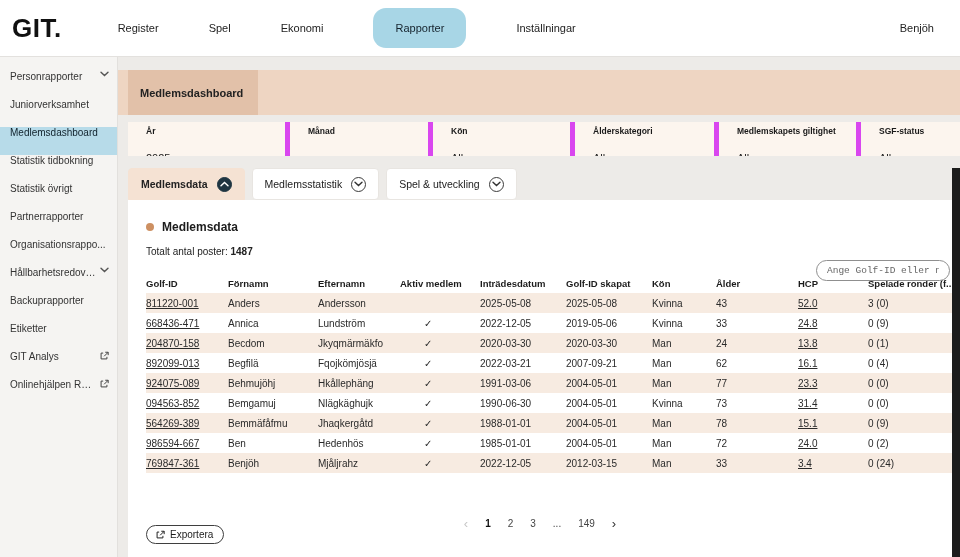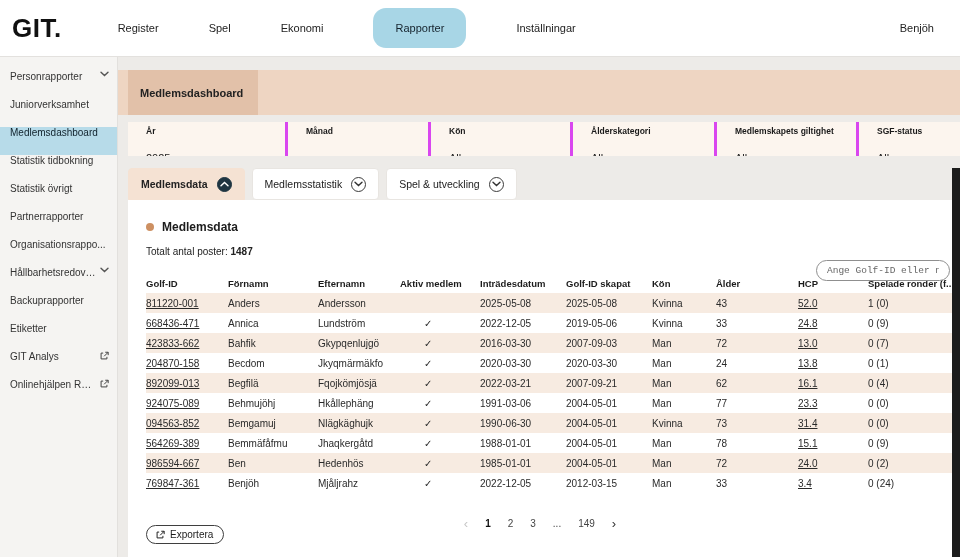--- a/index.html
+++ b/index.html
@@ -24,21 +24,21 @@
   .side-ic { margin-left:4px; display:inline-flex; flex:none; }
 
   
   .main { position:absolute; top:57px; left:118px; right:0; bottom:0; background:#edebe8; }
 
   .tan-strip { position:absolute; top:13px; left:0; right:0; height:45px; background:#eed5c2; }
   .page-tab { margin-left:10px; width:130px; height:45px; background:#e2c1a9; display:flex; align-items:center; padding-left:12px; font-size:11px; font-weight:bold; color:#222; cursor:pointer; }
 
   .filter-bar { position:absolute; top:65px; left:10px; right:0; height:34px; background:#fcf5ee; display:flex; }
   .filter { padding:4px 6px 16px 18px; cursor:pointer; overflow:hidden; }
-  .filter + .filter { border-left:3px solid #d946ef; }
+  .filter + .filter { border-left:5px solid #d946ef; }
   .f-label { font-size:8.5px; font-weight:bold; color:#1a1a1a; white-space:nowrap; }
   .f-value { font-size:11px; color:#222; margin-top:16px; white-space:nowrap; }
   .filter:nth-child(1){ width:157px; }
   .filter:nth-child(2){ width:143px; }
   .filter:nth-child(3){ width:142px; }
   .filter:nth-child(4){ width:144px; }
   .filter:nth-child(5){ width:142px; }
   .filter:nth-child(6){ flex:1; }
 
   .content-tabs { position:absolute; top:111px; left:10px; height:32px; display:flex; gap:7px; }
@@ -250,45 +250,33 @@
             <tr>
               <td class="col0"><span class="cell-link">811220-001</span></td>
               <td class="col1">Anders</td>
               <td class="col2">Andersson</td>
               <td class="col3 check"></td>
               <td class="col4">2025-05-08</td>
               <td class="col5">2025-05-08</td>
               <td class="col6">Kvinna</td>
               <td class="col7">43</td>
               <td class="col8"><span class="cell-link">52.0</span></td>
-              <td class="col9">1 (0)</td>
+              <td class="col9">3 (0)</td>
             </tr>
             <tr>
               <td class="col0"><span class="cell-link">668436-471</span></td>
               <td class="col1">Annica</td>
               <td class="col2">Lundström</td>
               <td class="col3 check">✓</td>
               <td class="col4">2022-12-05</td>
               <td class="col5">2019-05-06</td>
               <td class="col6">Kvinna</td>
               <td class="col7">33</td>
               <td class="col8"><span class="cell-link">24.8</span></td>
               <td class="col9">0 (9)</td>
-            </tr>
-            <tr>
-              <td class="col0"><span class="cell-link">423833-662</span></td>
-              <td class="col1">Bahfik</td>
-              <td class="col2">Gkypqenlujgö</td>
-              <td class="col3 check">✓</td>
-              <td class="col4">2016-03-30</td>
-              <td class="col5">2007-09-03</td>
-              <td class="col6">Man</td>
-              <td class="col7">72</td>
-              <td class="col8"><span class="cell-link">13.0</span></td>
-              <td class="col9">0 (7)</td>
             </tr>
             <tr>
               <td class="col0"><span class="cell-link">204870-158</span></td>
               <td class="col1">Becdom</td>
               <td class="col2">Jkyqmärmäkfo</td>
               <td class="col3 check">✓</td>
               <td class="col4">2020-03-30</td>
               <td class="col5">2020-03-30</td>
               <td class="col6">Man</td>
               <td class="col7">24</td>

